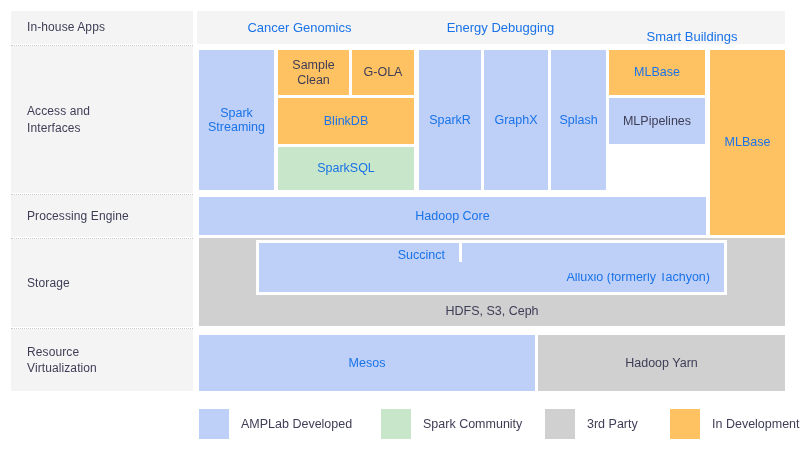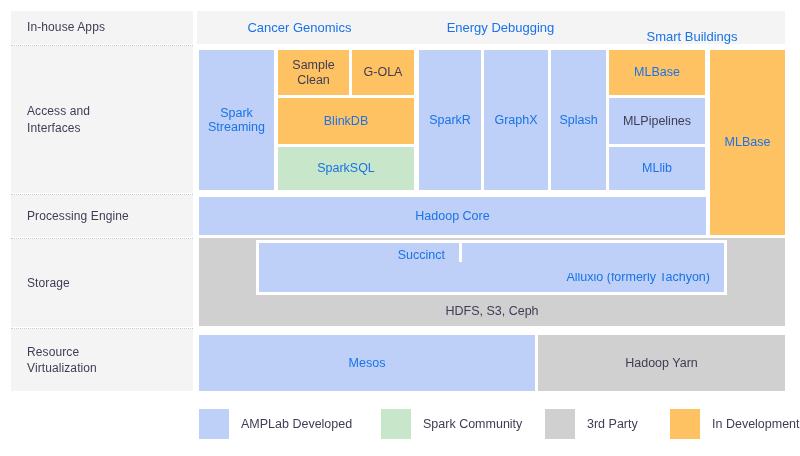--- a/index.html
+++ b/index.html
@@ -143,23 +143,20 @@
   <div class="blk c-amp lbl-center" style="left:551px;top:50px;width:55px;height:140px;">
     <span>Splash</span>
   </div>
 
   <div class="blk c-dev lbl-center t-blue" style="left:609px;top:50px;width:96px;height:45px;">
     <span>MLBase</span>
   </div>
   <div class="blk c-amp lbl-center t-dark" style="left:609px;top:98px;width:96px;height:46px;">
     <span>MLPipelines</span>
   </div>
-  <div class="blk c-amp lbl-center" style="left:609px;top:147px;width:96px;height:43px;">
-    <span>MLlib</span>
-  </div>
 
   <div class="blk c-dev lbl-center t-blue" style="left:710px;top:50px;width:75px;height:185px;">
     <span>MLBase</span>
   </div>
 
   <div class="blk c-amp lbl-center" style="left:199px;top:197px;width:507px;height:38px;">
     <span>Hadoop Core</span>
   </div>
 
   <div class="blk c-third lbl-center" style="left:199px;top:238px;width:586px;height:88px;">

